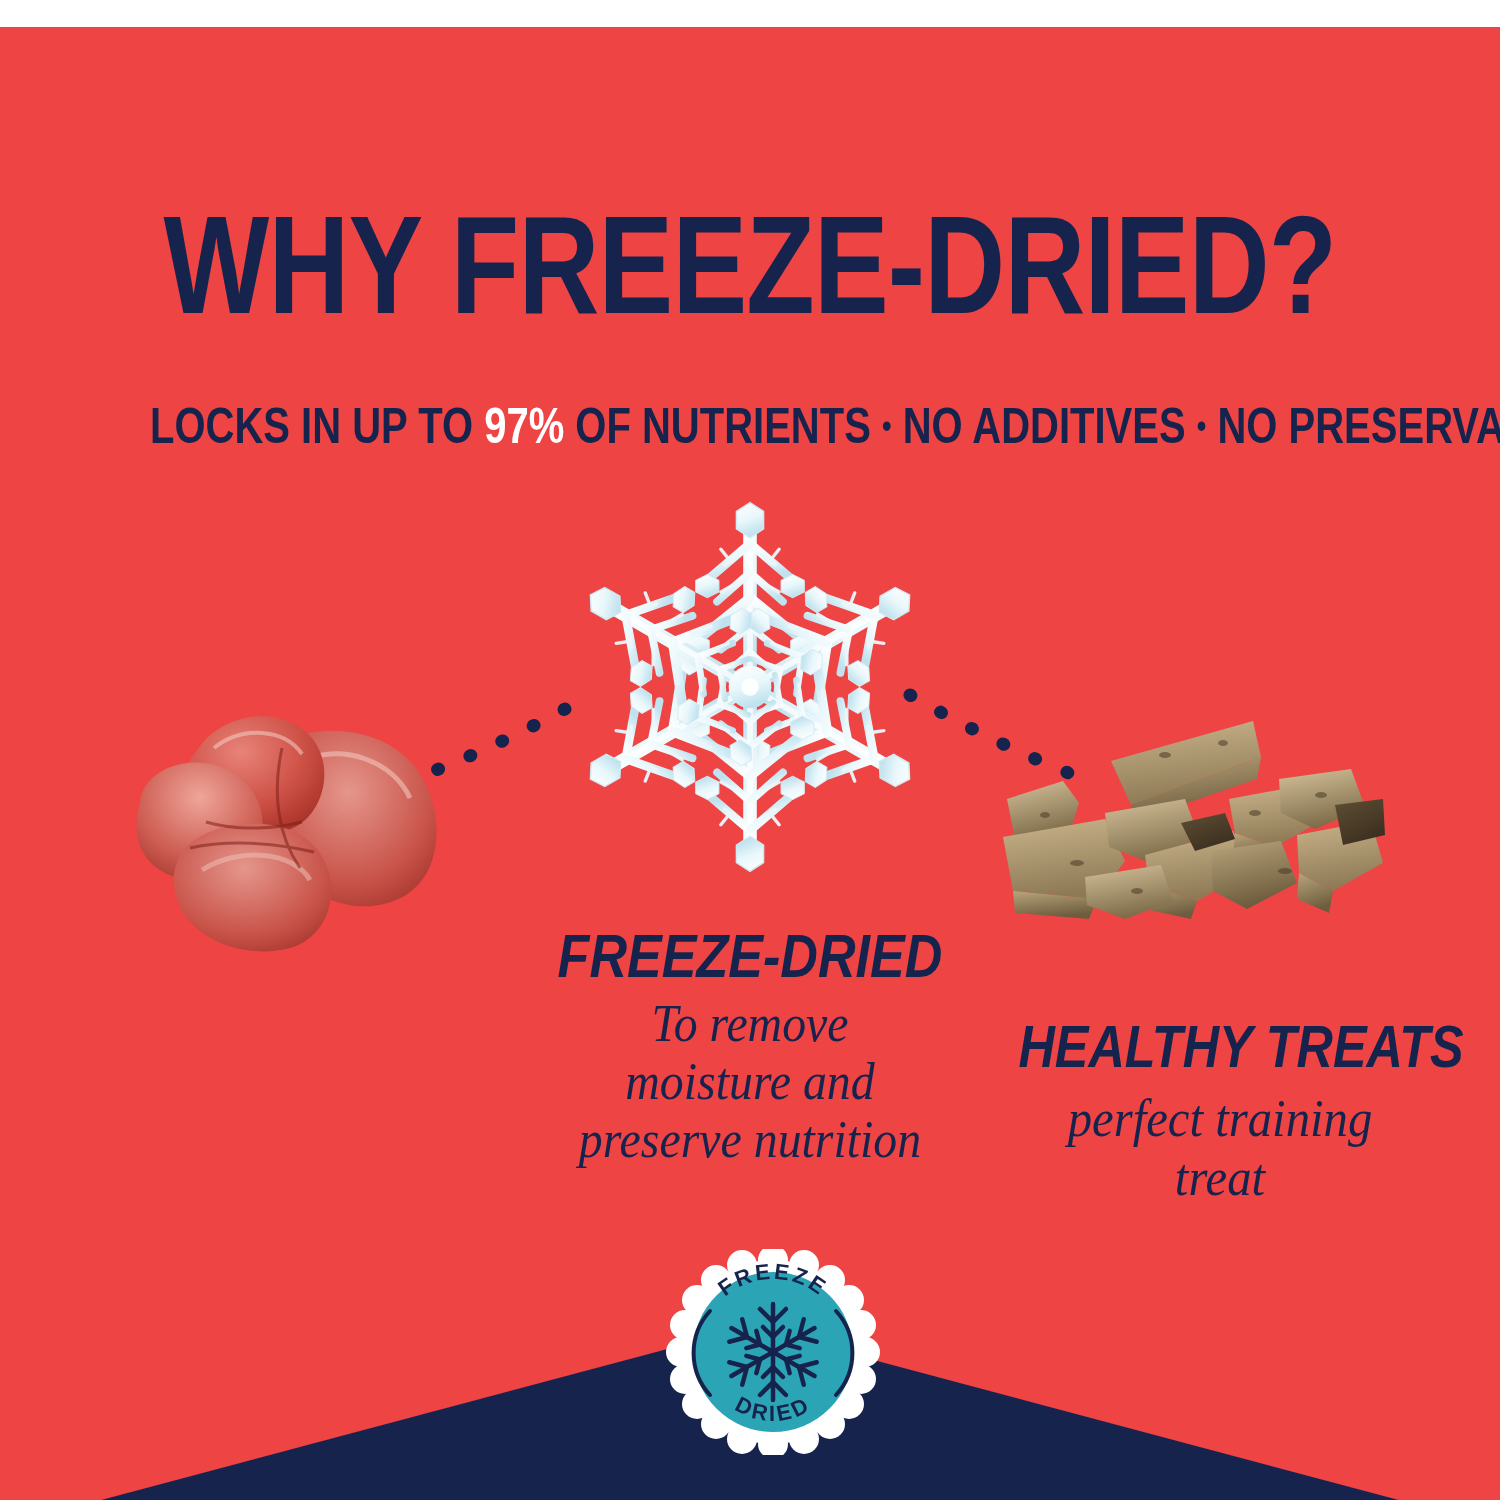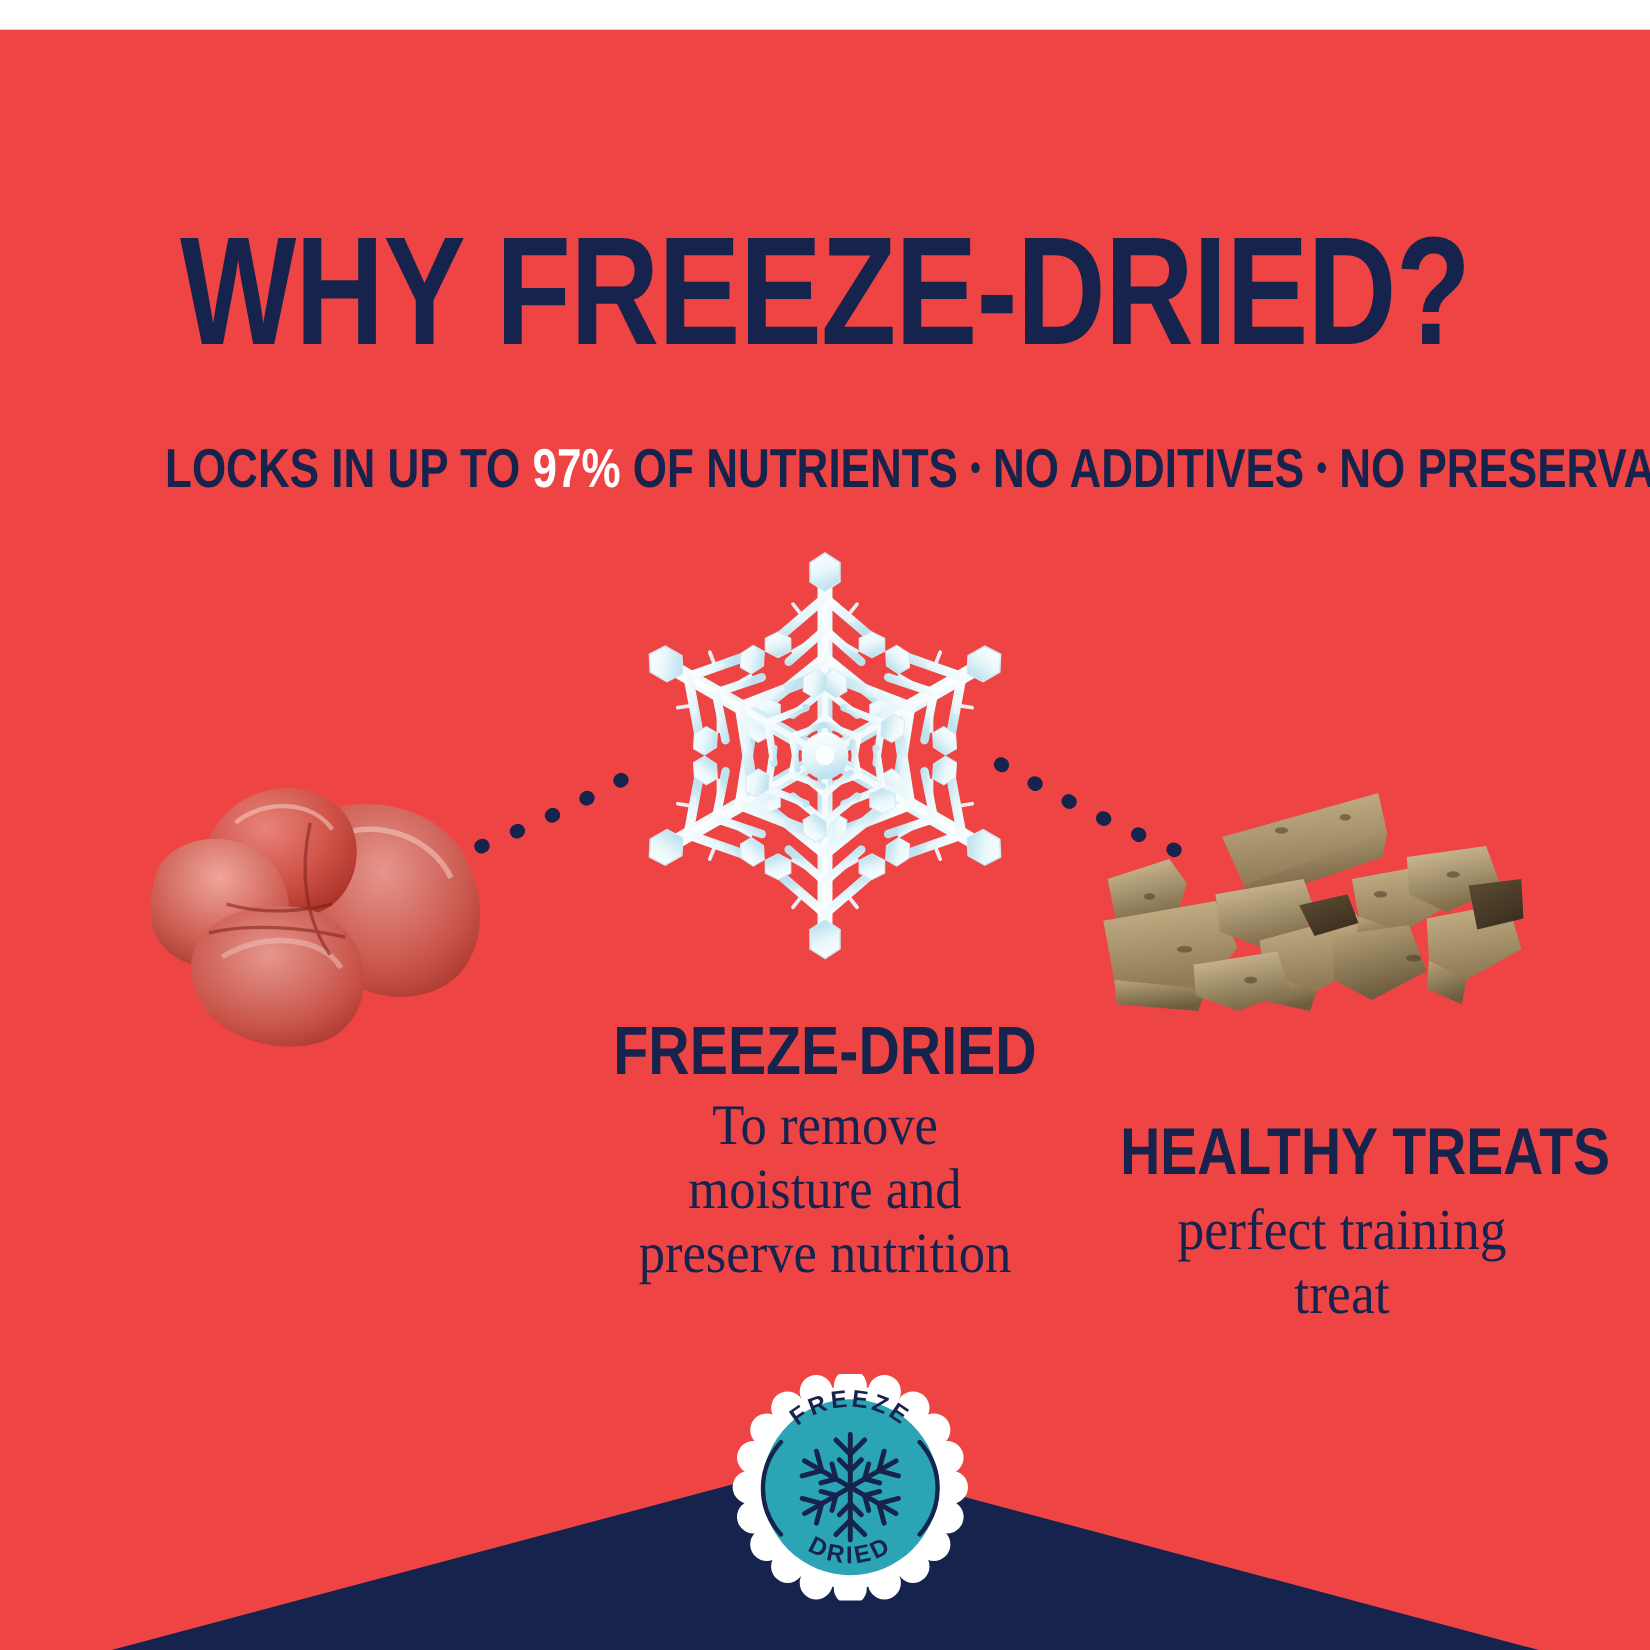--- a/index.html
+++ b/index.html
@@ -101,20 +101,21 @@
     top: 668px;
     width: 400px;
     height: 265px;
   }
 
   
   .col {
     position: absolute;
     text-align: center;
     color: #16234d;
+    font-style: italic;
   }
   .col-left  { left: 40px;  top: 990px;  width: 480px; }
   .col-mid   { left: 520px; top: 898px;  width: 460px; }
   .col-right { left: 980px; top: 990px;  width: 480px; text-align: center; }
 
   .col-title {
     font-family: "Liberation Sans Narrow", "Liberation Sans", sans-serif;
     font-weight: bold;
     font-size: 60px;
     line-height: 1.0;

